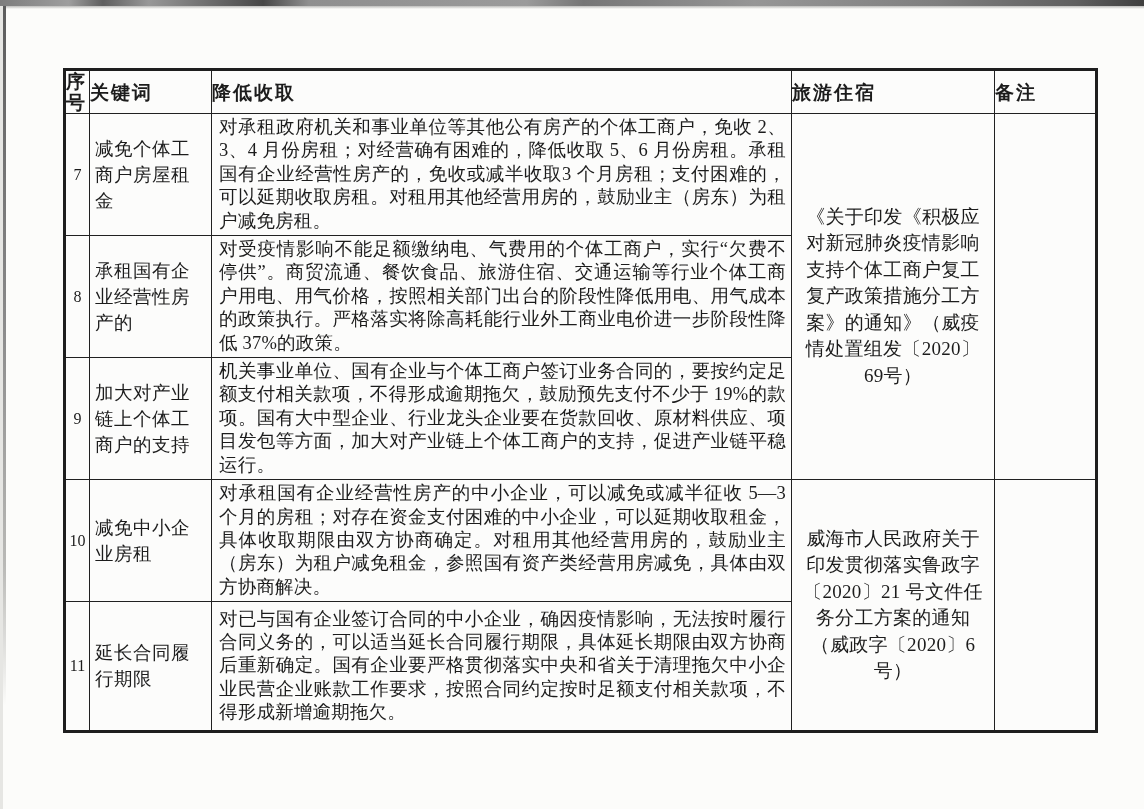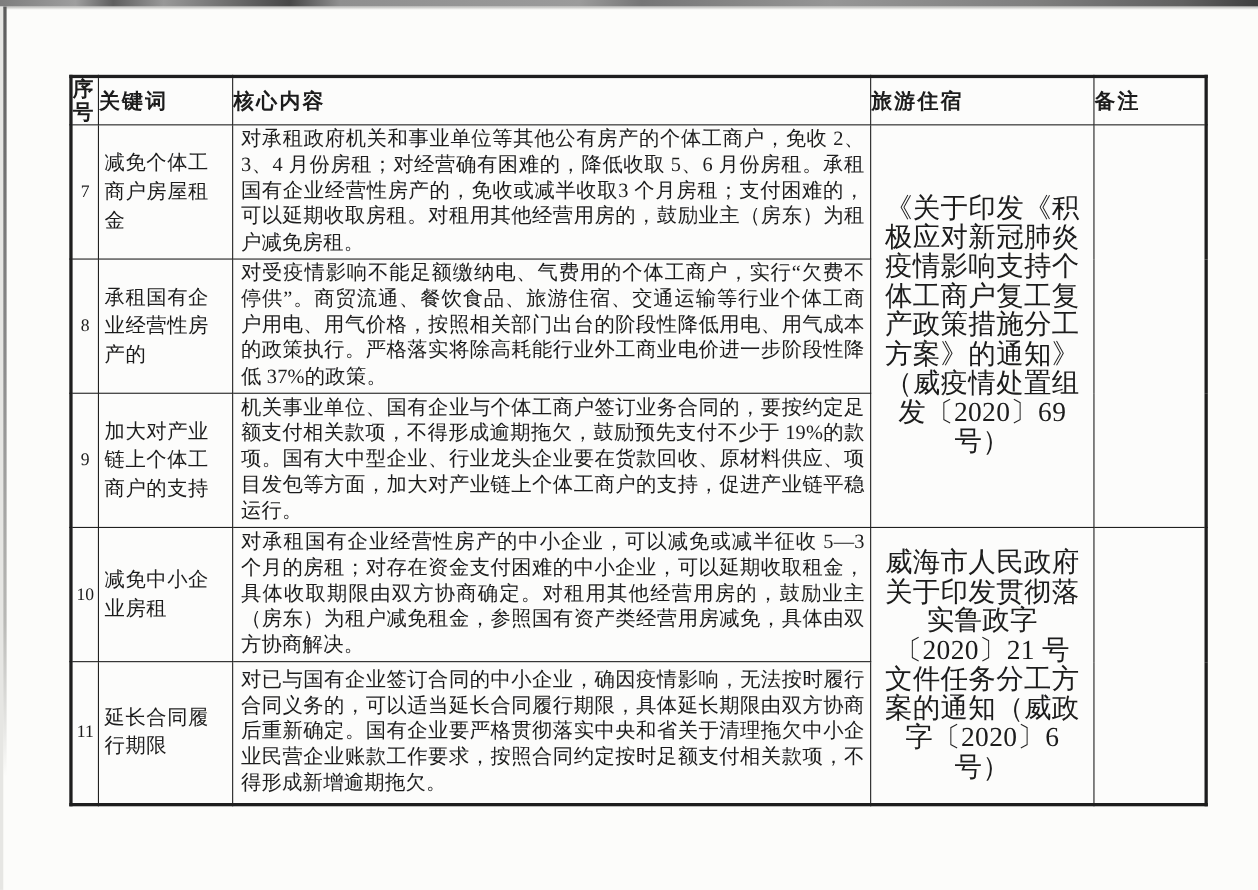--- a/index.html
+++ b/index.html
@@ -89,21 +89,21 @@
   }
   td.ct {
     font-size: 18.5px;
     line-height: 23.4px;
     text-align: justify;
     padding: 2px 5px 2px 7px;
     letter-spacing: 0.2px;
   }
   td.src {
     text-align: center;
-    font-size: 25px;
+    font-size: 19px;
     line-height: 26.5px;
     padding: 0 9px;
     letter-spacing: 0.3px;
   }
   td.note {
     padding: 0;
   }
 </style>
 </head>
 <body>
@@ -118,21 +118,21 @@
     <col style="width:25px">
     <col style="width:122px">
     <col style="width:580px">
     <col style="width:203px">
     <col style="width:102px">
   </colgroup>
   <tbody>
       <tr class="hdr">
     <th class="h-no">序号</th>
     <th class="h-kw">关键词</th>
-    <th class="h-ct">核心内容</th>
+    <th class="h-ct">降低收取</th>
     <th class="h-src">旅游住宿</th>
     <th class="h-nt">备注</th>
   </tr>
   <tr class="r7">
     <td class="no">7</td>
     <td class="kw">减免个体工商户房屋租金</td>
     <td class="ct">对承租政府机关和事业单位等其他公有房产的个体工商户，免收 2、3、4 月份房租；对经营确有困难的，降低收取 5、6 月份房租。承租国有企业经营性房产的，免收或减半收取3 个月房租；支付困难的，可以延期收取房租。对租用其他经营用房的，鼓励业主（房东）为租户减免房租。</td>
     <td class="src" rowspan="3">《关于印发《积极应对新冠肺炎疫情影响支持个体工商户复工复产政策措施分工方案》的通知》（威疫情处置组发〔2020〕69号）</td>
     <td class="note" rowspan="3"></td>
   </tr>

